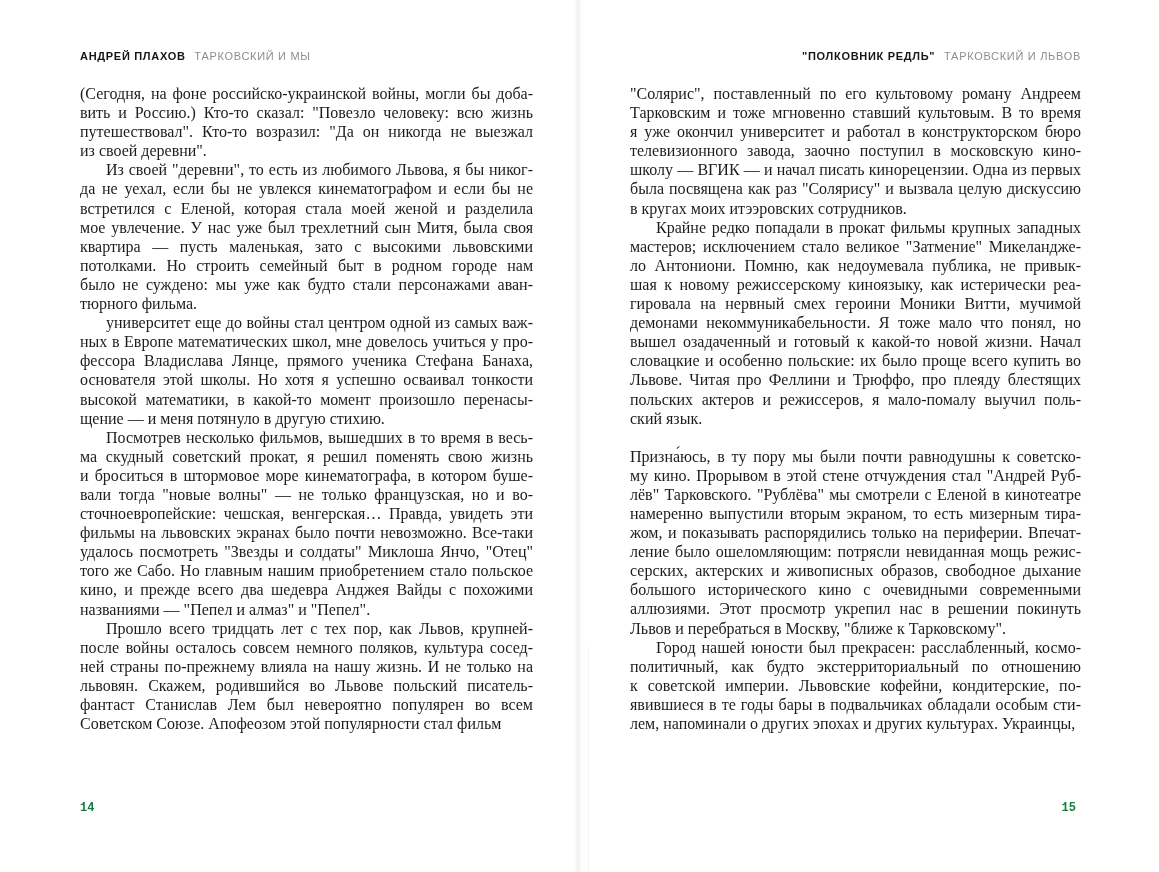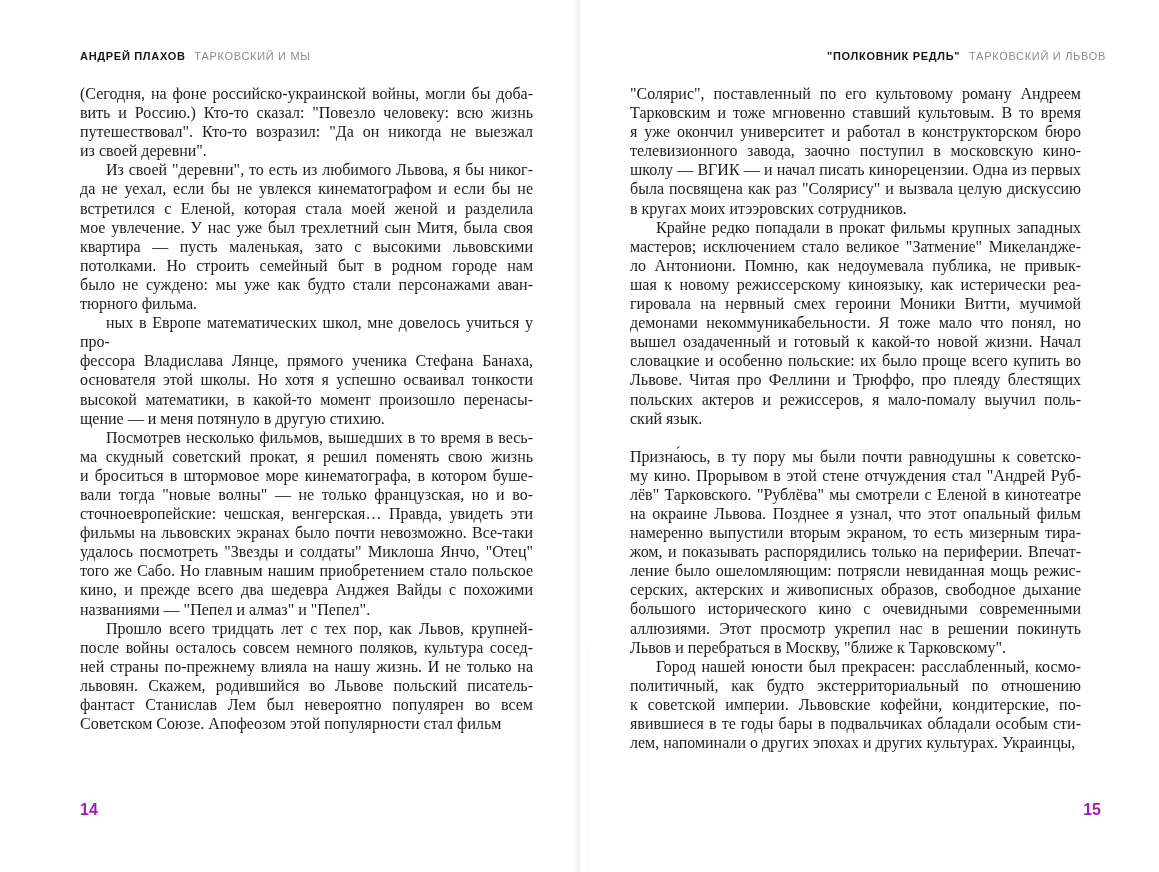--- a/index.html
+++ b/index.html
@@ -8,21 +8,21 @@
     background: #ffffff;
     overflow: hidden;
   }
   .spread {
     position: relative;
     width: 1159px; height: 872px;
     font-family: "Liberation Serif", serif;
     color: #1c1c1c;
     background: #ffffff;
   }
-  .page { position: absolute; top: 0; height: 647px; background: #ffffff; padding-left: 25px; }
+  .page { position: absolute; top: 0; height: 647px; background: #ffffff; }
   .page-left  { left: 0;     width: 575px; }
   .page-right { left: 584px; width: 575px; }
 
   .gutter {
     position: absolute; left: 574px; top: 0; width: 10px; height: 872px;
     background: linear-gradient(to right,
       rgba(0,0,0,0) 0%, rgba(0,0,0,0.06) 40%,
       rgba(0,0,0,0.025) 65%, rgba(0,0,0,0) 100%);
   }
   .gutter::after {
@@ -49,22 +49,22 @@
   .page-right .page-body { left: 46px; width: 451px; }
 
   .para { margin: 0; padding: 0; }
   .para.gap { margin-top: 19px; }
   .line { text-align: justify; text-align-last: justify; }
   .line.last { text-align-last: left; }
   .para.indent .line:first-child { text-indent: 26px; }
 
   .page-number {
     position: absolute; top: 801px;
-    font-family: Liberation Sans, sans-serif;
-    font-size: 16px; font-weight: 700; color: #a21caf;
+    font-family: Liberation Mono, monospace;
+    font-size: 12px; font-weight: 700; color: #15803d;
   }
   .page-left  .page-number { left: 80px; }
   .page-right .page-number { right: 83px; }
 </style>
 </head>
 <body>
 
 <div class="spread">
 
   <section class="page page-left">
@@ -83,20 +83,21 @@
           <div class="line">Из своей "деревни", то есть из любимого Львова, я бы никог-</div>
           <div class="line">да не уехал, если бы не увлекся кинематографом и если бы не</div>
           <div class="line">встретился с Еленой, которая стала моей женой и разделила</div>
           <div class="line">мое увлечение. У нас уже был трехлетний сын Митя, была своя</div>
           <div class="line">квартира — пусть маленькая, зато с высокими львовскими</div>
           <div class="line">потолками. Но строить семейный быт в родном городе нам</div>
           <div class="line">было не суждено: мы уже как будто стали персонажами аван-</div>
           <div class="line last">тюрного фильма.</div>
         </div>
         <div class="para indent">
+          <div class="line">университет еще до войны стал центром одной из самых важ-</div>
           <div class="line">ных в Европе математических школ, мне довелось учиться у про-</div>
           <div class="line">фессора Владислава Лянце, прямого ученика Стефана Банаха,</div>
           <div class="line">основателя этой школы. Но хотя я успешно осваивал тонкости</div>
           <div class="line">высокой математики, в какой-то момент произошло перенасы-</div>
           <div class="line last">щение — и меня потянуло в другую стихию.</div>
         </div>
         <div class="para indent">
           <div class="line">Посмотрев несколько фильмов, вышедших в то время в весь-</div>
           <div class="line">ма скудный советский прокат, я решил поменять свою жизнь</div>
           <div class="line">и броситься в штормовое море кинематографа, в котором буше-</div>
@@ -147,21 +148,20 @@
           <div class="line">вышел озадаченный и готовый к какой-то новой жизни. Начал</div>
           <div class="line">словацкие и особенно польские: их было проще всего купить во</div>
           <div class="line">Львове. Читая про Феллини и Трюффо, про плеяду блестящих</div>
           <div class="line">польских актеров и режиссеров, я мало-помалу выучил поль-</div>
           <div class="line last">ский язык.</div>
         </div>
         <div class="para gap">
           <div class="line">Призна́юсь, в ту пору мы были почти равнодушны к советско-</div>
           <div class="line">му кино. Прорывом в этой стене отчуждения стал "Андрей Руб-</div>
           <div class="line">лёв" Тарковского. "Рублёва" мы смотрели с Еленой в кинотеатре</div>
-          <div class="line">на окраине Львова. Позднее я узнал, что этот опальный фильм</div>
           <div class="line">намеренно выпустили вторым экраном, то есть мизерным тира-</div>
           <div class="line">жом, и показывать распорядились только на периферии. Впечат-</div>
           <div class="line">ление было ошеломляющим: потрясли невиданная мощь режис-</div>
           <div class="line">серских, актерских и живописных образов, свободное дыхание</div>
           <div class="line">большого исторического кино с очевидными современными</div>
           <div class="line">аллюзиями. Этот просмотр укрепил нас в решении покинуть</div>
           <div class="line last">Львов и перебраться в Москву, "ближе к Тарковскому".</div>
         </div>
         <div class="para indent">
           <div class="line">Город нашей юности был прекрасен: расслабленный, космо-</div>

